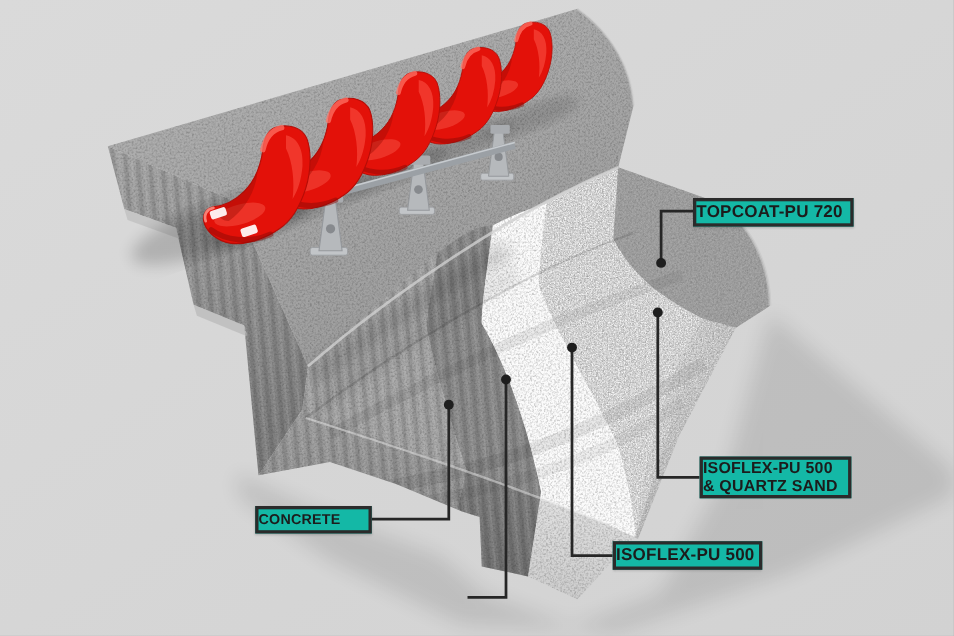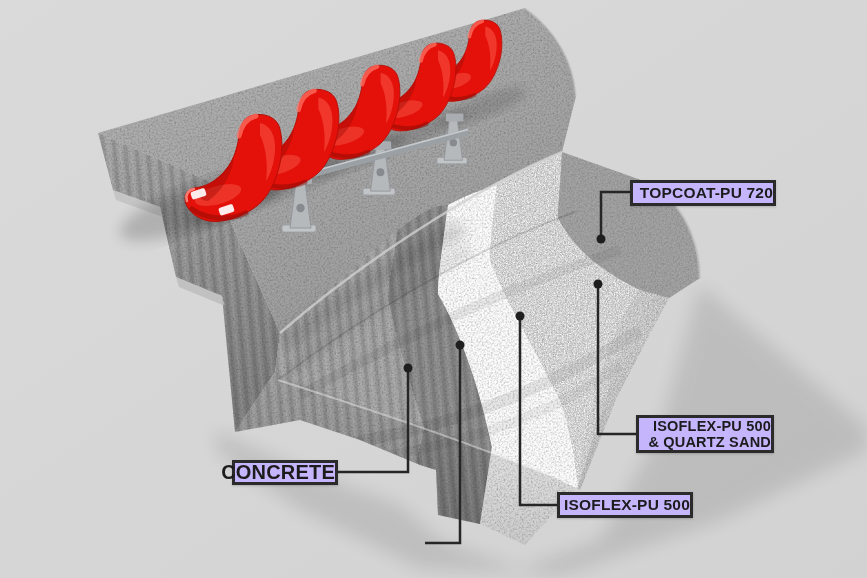--- a/index.html
+++ b/index.html
@@ -7,39 +7,39 @@
     position:relative;
     width:867px;height:578px;
     background:#d6d6d6;
     overflow:hidden;
     font-family:"Liberation Sans",sans-serif;
   }
   .scene-svg{position:absolute;left:0;top:0;width:867px;height:578px;display:block;}
   .label{
     position:absolute;
     box-sizing:border-box;
-    background:#c4b5fd;
+    background:#14b8a6;
     border:3px solid #2b2b2b;
     color:#1c1c1c;
     font-weight:bold;
     display:flex;
     flex-direction:column;
-    align-items:flex-end;
+    align-items:flex-start;
     justify-content:center;
     text-align:center;
     letter-spacing:.2px;
     line-height:1.12;
     box-shadow:0 1px 2px rgba(0,0,0,.18);
     white-space:nowrap;
   }
   #label-topcoat { left:630px;top:180px;width:146px;height:26px;font-size:15.5px;}
   #label-isoflex-quartz{ left:636px;top:415px;width:138px;height:38px;font-size:14.5px;}
   #label-isoflex { left:557px;top:492px;width:136px;height:26px;font-size:15.5px;}
   #label-primer  { left:293px;top:531px;width:132px;height:26px;font-size:15.5px;}
-  #label-concrete{ left:232px;top:460px;width:106px;height:25px;font-size:20px;}
+  #label-concrete{ left:232px;top:460px;width:106px;height:25px;font-size:13px;}
 </style>
 </head>
 <body>
 
 <div class="stage">
 
   <svg class="scene-svg" viewBox="0 0 867 578">
     <defs>
       <linearGradient id="bgGrad" x1="0" y1="0" x2="1" y2="1">
         <stop offset="0" stop-color="#dadada"></stop>

